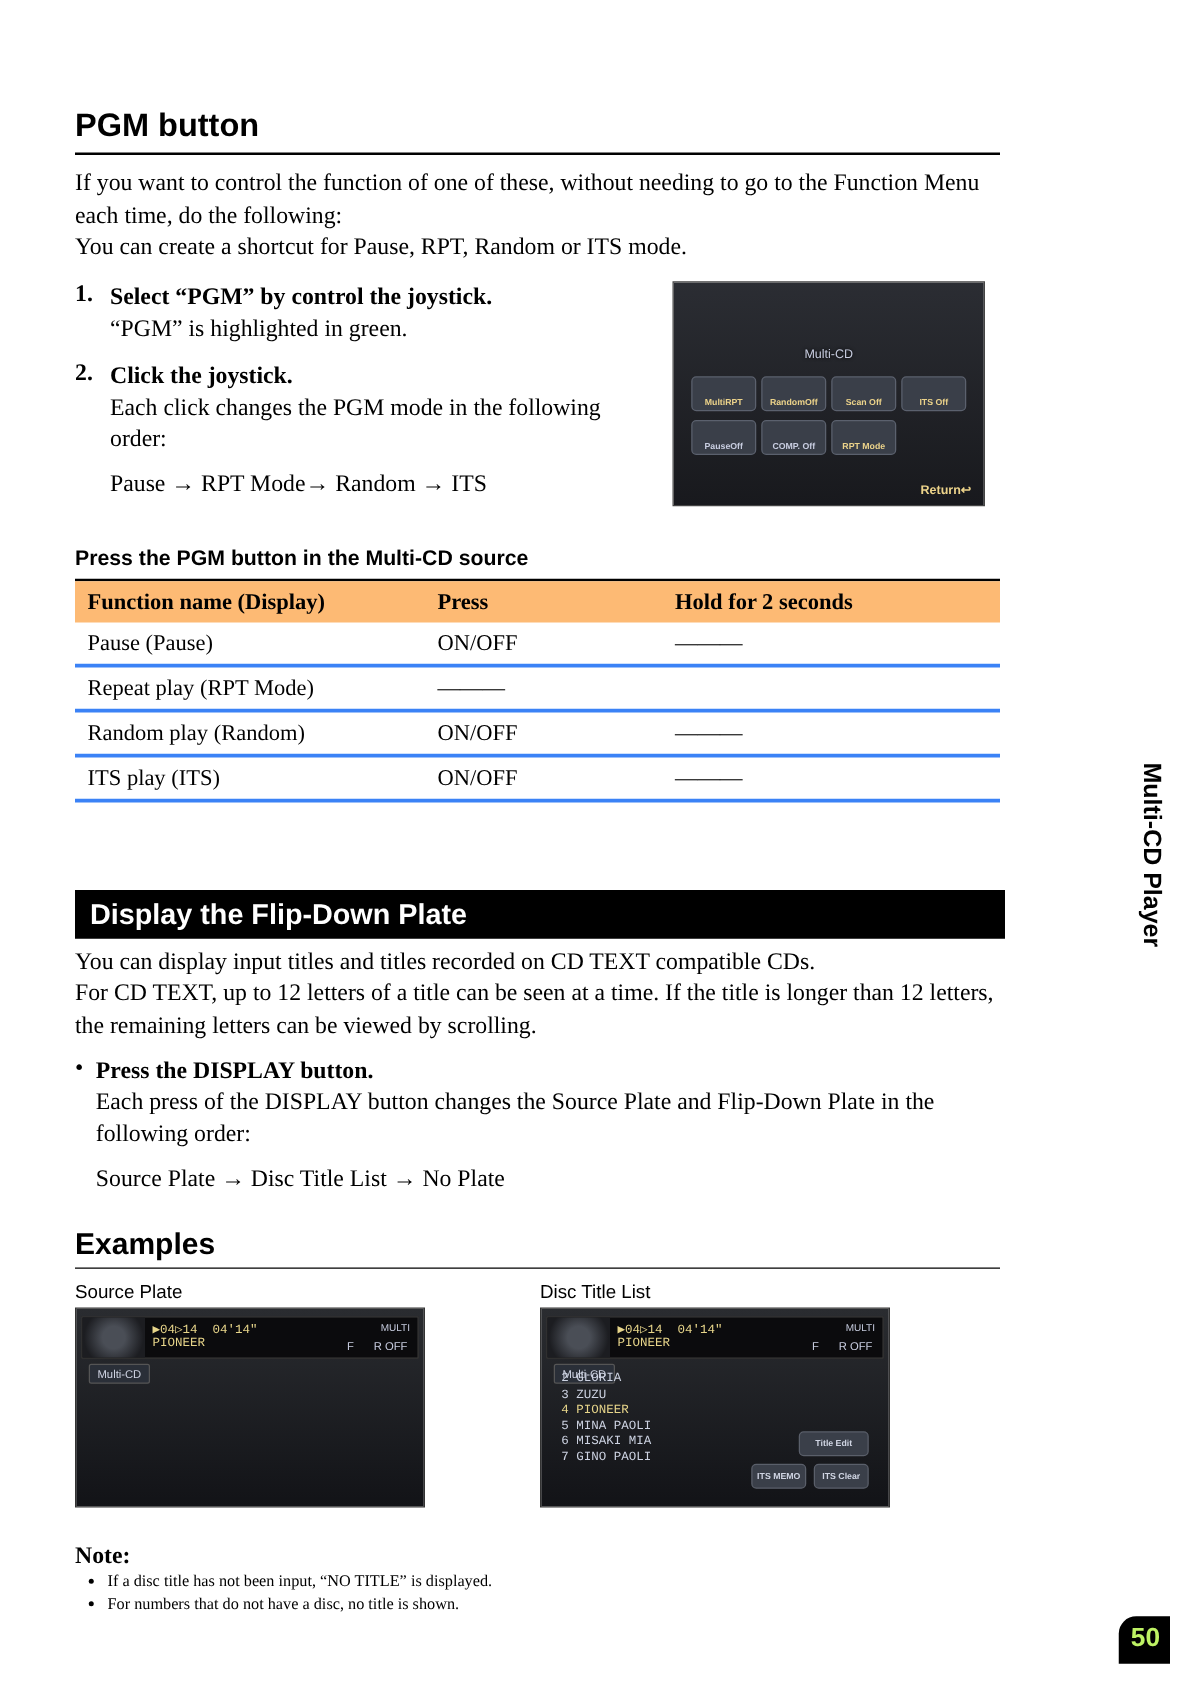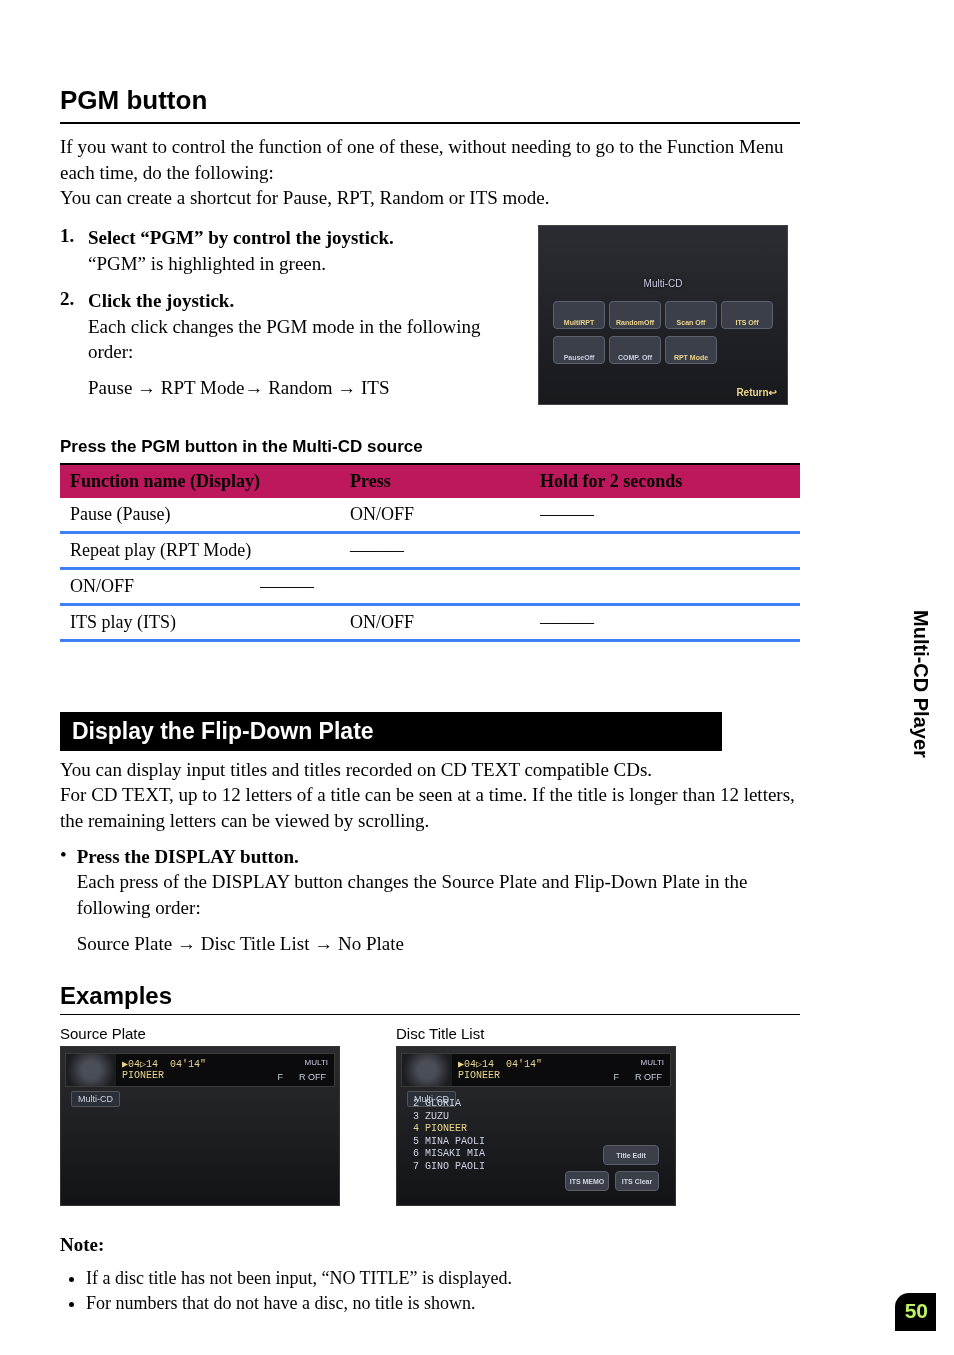--- a/index.html
+++ b/index.html
@@ -17,50 +17,50 @@
   .screenshot { width: 250px; height: 180px; background: linear-gradient(180deg, #2b2d33 0%, #18191d 100%); position: relative; border: 1px solid #444; flex: 0 0 auto; }
   .screenshot .lbl-top { position: absolute; top: 52px; left: 50%; transform: translateX(-50%); color: #c8cde0; font: 10px Arial; text-shadow: 0 0 3px #000; }
   .chip-row { position: absolute; left: 14px; right: 14px; top: 75px; display: flex; gap: 4px; }
   .chip { flex: 1; height: 28px; background: #3a3f49; border-radius: 4px; border: 1px solid #5b616e; display: flex; align-items: flex-end; justify-content: center; color: #ecd38a; font: bold 7px Arial; padding-bottom: 2px; }
   .chip2-row { position: absolute; left: 14px; right: 14px; top: 110px; display: flex; gap: 4px; }
   .chip2 { flex: 1; height: 28px; background: #3a3f49; border-radius: 4px; border: 1px solid #5b616e; display: flex; align-items: flex-end; justify-content: center; color: #c8cde0; font: bold 7px Arial; padding-bottom: 2px; }
   .return { position: absolute; right: 10px; bottom: 6px; color: #ecd38a; font: bold 10px Arial; }
 
   .table-title { font-family: Arial, Helvetica, sans-serif; font-weight: bold; font-size: 17px; margin-top: 24px; margin-bottom: 6px; }
   .pgm-table { width: 740px; border-top: 2px solid #000; }
-  .pgm-head { display: flex; background: #be185d; font-weight: bold; font-size: 18px; }
+  .pgm-head { display: flex; background: #fdba74; font-weight: bold; font-size: 18px; }
   .pgm-head div, .pgm-row div { padding: 6px 10px; }
   .col1 { width: 280px; }
   .col2 { width: 190px; }
   .col3 { width: 270px; }
   .pgm-row { display: flex; border-bottom: 3px solid #3b82f6; font-size: 18px; }
 
-  .section-black { background: #000; color: #fff; font-family: Arial, Helvetica, sans-serif; font-weight: bold; font-size: 23px; padding: 6px 12px; width: 662px; margin-top: 70px; }
+  .section-black { background: #000; color: #fff; font-family: Arial, Helvetica, sans-serif; font-weight: bold; font-size: 23px; padding: 6px 12px; width: 744px; margin-top: 70px; }
   .bullet-row { display: flex; gap: 10px; margin-top: 10px; max-width: 740px; }
   .bullet { font-size: 19px; }
   .sub-h { font-family: Arial, Helvetica, sans-serif; font-weight: bold; font-size: 24px; margin-top: 26px; margin-bottom: 4px; }
   .rule-mid { border: 0; border-bottom: 1.5px solid #000; width: 740px; margin-bottom: 10px; }
 
-  .ex-row { display: flex; gap: 56px; margin-top: 4px; }
+  .ex-row { display: flex; gap: 92px; margin-top: 4px; }
   .ex-col { width: 280px; }
   .ex-label { font-family: Arial, Helvetica, sans-serif; font-size: 15px; margin-bottom: 4px; }
   .ex-shot { width: 280px; height: 160px; background: linear-gradient(180deg, #2a2c30 0%, #121317 100%); border: 1px solid #333; position: relative; }
   .ex-shot .top-band { position: absolute; top: 6px; left: 4px; right: 4px; height: 34px; background: #0b0b0d; border: 1px solid #3a3a3a; display: flex; align-items: center; }
   .top-band .ico { width: 50px; height: 100%; background: radial-gradient(circle, #4a4e56 30%, #1c1d21 80%); }
   .top-band .txt { color: #e7d58a; font: 10px "Courier New", monospace; line-height: 1.1; padding-left: 6px; white-space: pre; }
   .top-band .r { color: #c8cde0; font: 9px Arial; position: absolute; right: 8px; bottom: 4px; display: flex; gap: 16px; }
   .tag { position: absolute; top: 44px; left: 10px; background: #2a2f38; color: #cfd4e3; font: 9px Arial; padding: 2px 6px; border-radius: 2px; border: 1px solid #555; }
   .disc-list { position: absolute; top: 51px; left: 16px; color: #cdd3e2; font: 10px "Courier New", monospace; line-height: 1.25; white-space: pre; }
   .disc-list .hl { color: #e7d58a; }
   .side-ico { position: absolute; right: 16px; bottom: 40px; width: 56px; height: 20px; background: #3a3f49; border-radius: 4px; border: 1px solid #5a5f6a; color: #d0d5e3; font: bold 7px Arial; display:flex; align-items:center; justify-content:center; }
   .side-ico2 { position: absolute; right: 16px; bottom: 14px; display:flex; gap:6px; }
   .mini { width: 44px; height: 20px; background: #3a3f49; border-radius: 4px; border: 1px solid #5a5f6a; color: #d0d5e3; font: bold 7px Arial; display:flex; align-items:center; justify-content:center; }
 
   .note-h { font-weight: bold; font-size: 19px; margin-top: 28px; }
-  .note-ul { list-style: disc; margin-left: 26px; font-size: 18px; line-height: 1.4; max-width: 740px; margin-top: 10px; }
+  .note-ul { list-style: disc; margin-left: 26px; font-size: 13px; line-height: 1.4; max-width: 740px; }
 
   .side-tab { position: absolute; right: 22px; top: 610px; writing-mode: vertical-rl; font-family: Arial, Helvetica, sans-serif; font-weight: bold; font-size: 20px; }
   .page-num-box { position: absolute; right: 18px; bottom: 24px; background: #000; color: #bef264; font-family: Arial, Helvetica, sans-serif; font-weight: bold; font-size: 21px; padding: 6px 8px 8px 10px; border-top-left-radius: 14px; }
 </style>
 </head>
 <body>
 
 <div class="page">
 
   <h2 class="h-pgm">PGM button</h2>
@@ -115,20 +115,21 @@
     <div class="pgm-row">
       <div class="col1">Pause (Pause)</div>
       <div class="col2">ON/OFF</div>
       <div class="col3">———</div>
     </div>
     <div class="pgm-row">
       <div class="col1">Repeat play (RPT Mode)</div>
       <div class="col3">———</div>
     </div>
     <div class="pgm-row">
+      <div class="col1">Random play (Random)</div>
       <div class="col2">ON/OFF</div>
       <div class="col3">———</div>
     </div>
     <div class="pgm-row">
       <div class="col1">ITS play (ITS)</div>
       <div class="col2">ON/OFF</div>
       <div class="col3">———</div>
     </div>
   </div>
 

